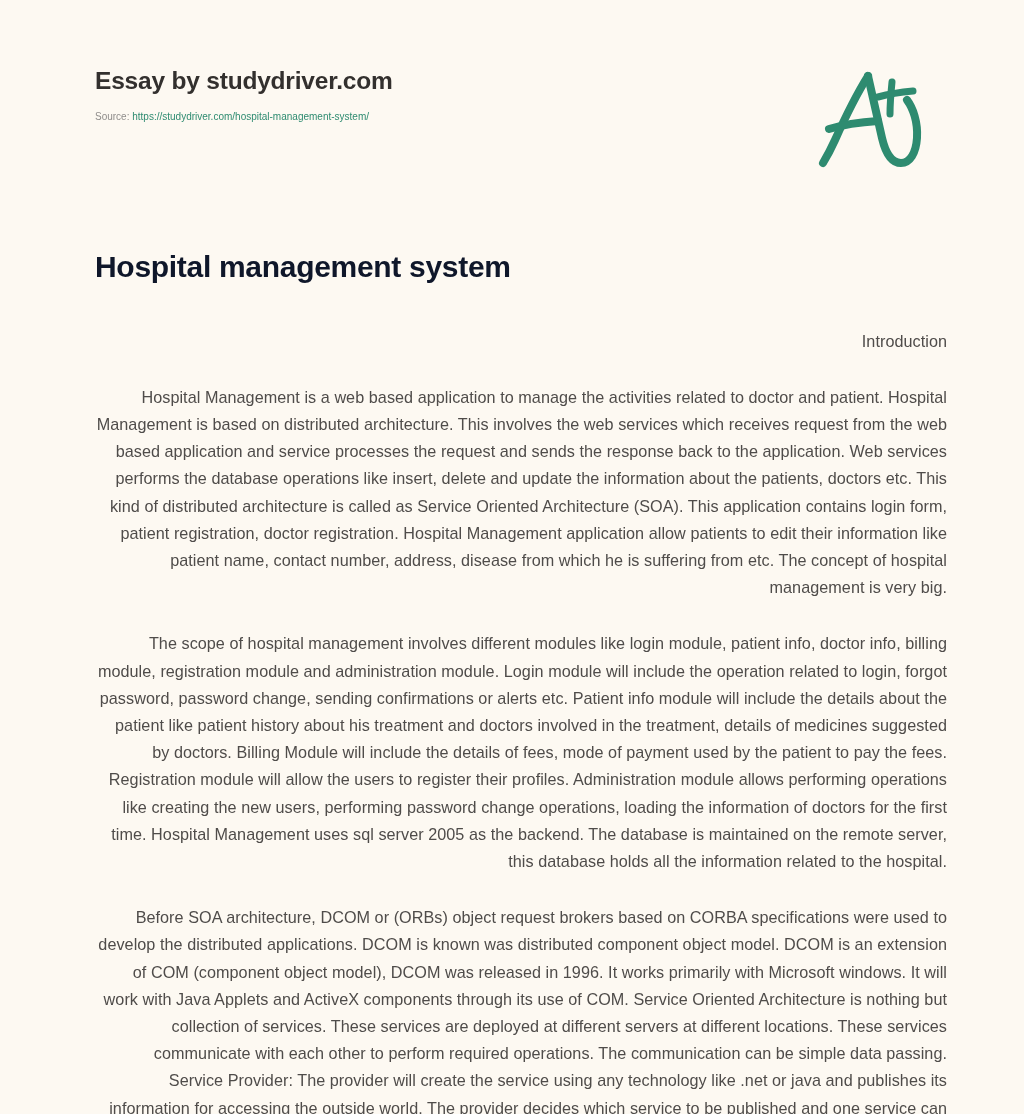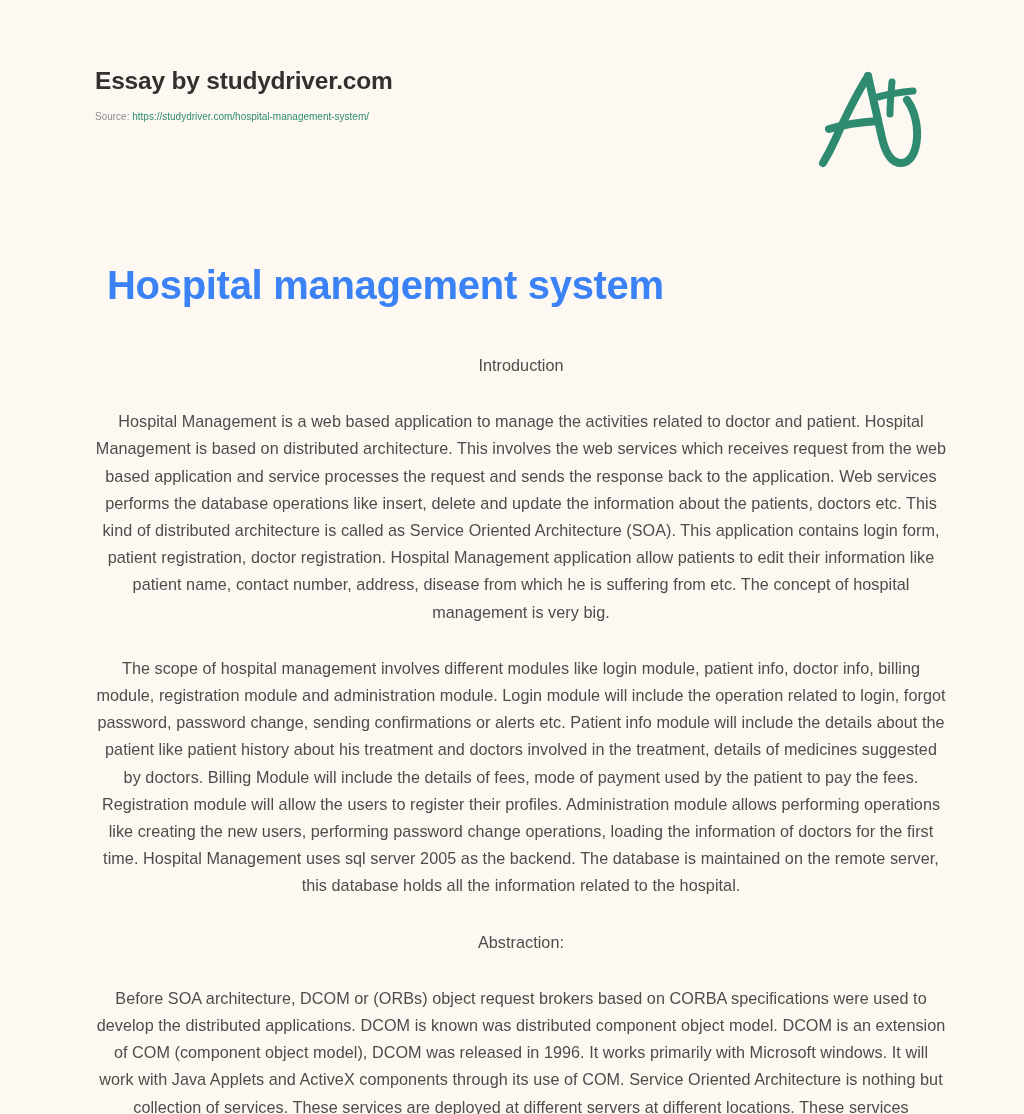--- a/index.html
+++ b/index.html
@@ -82,38 +82,38 @@
 
   
   .article {
     position: absolute;
     left: 95px;
     top: 248px;
     width: 852px;
   }
 
   .doc-title {
-    margin: 12px;
-    font-size: 40px;
+    margin: 0;
+    font-size: 30px;
     font-weight: bold;
-    color: #3b82f6;
+    color: #0f172a;
     letter-spacing: -0.3px;
     line-height: 1.25;
   }
 
   .body-copy {
     margin-top: 42px;
   }
 
   .para {
     margin: 0 0 29px 0;
     font-size: 16.2px;
     line-height: 27.2px;
     color: #4f4c4a;
-    text-align: center;
+    text-align: right;
     letter-spacing: 0.05px;
   }
 
   .para:last-child {
     margin-bottom: 0;
   }
 
   .para.heading-line {
     margin-bottom: 29px;
   }
@@ -153,18 +153,17 @@
 
   </div>
 
   <div class="article">
     <h1 class="doc-title">Hospital management system</h1>
 
     <div class="body-copy">
       <p class="para heading-line">Introduction</p>
       <p class="para">Hospital Management is a web based application to manage the activities related to doctor and patient. Hospital Management is based on distributed architecture. This involves the web services which receives request from the web based application and service processes the request and sends the response back to the application. Web services performs the database operations like insert, delete and update the information about the patients, doctors etc. This kind of distributed architecture is called as Service Oriented Architecture (SOA). This application contains login form, patient registration, doctor registration. Hospital Management application allow patients to edit their information like patient name, contact number, address, disease from which he is suffering from etc. The concept of hospital management is very big.</p>
       <p class="para">The scope of hospital management involves different modules like login module, patient info, doctor info, billing module, registration module and administration module. Login module will include the operation related to login, forgot password, password change, sending confirmations or alerts etc. Patient info module will include the details about the patient like patient history about his treatment and doctors involved in the treatment, details of medicines suggested by doctors. Billing Module will include the details of fees, mode of payment used by the patient to pay the fees. Registration module will allow the users to register their profiles. Administration module allows performing operations like creating the new users, performing password change operations, loading the information of doctors for the first time. Hospital Management uses sql server 2005 as the backend. The database is maintained on the remote server, this database holds all the information related to the hospital.</p>
-      <p class="para heading-line">Abstraction:</p>
       <p class="para">Before SOA architecture, DCOM or (ORBs) object request brokers based on CORBA specifications were used to develop the distributed applications. DCOM is known was distributed component object model. DCOM is an extension of COM (component object model), DCOM was released in 1996. It works primarily with Microsoft windows. It will work with Java Applets and ActiveX components through its use of COM. Service Oriented Architecture is nothing but collection of services. These services are deployed at different servers at different locations. These services communicate with each other to perform required operations. The communication can be simple data passing. Service Provider: The provider will create the service using any technology like .net or java and publishes its information for accessing the outside world. The provider decides which service to be published and one service can provide multiple operations, how to price the services or without charge like free services. Provider also decides the category of the services. The most common broker service is UDDI (Universal Description Discover</p>
     </div>
   </div>
 
 </div>
 
 </body></html>

